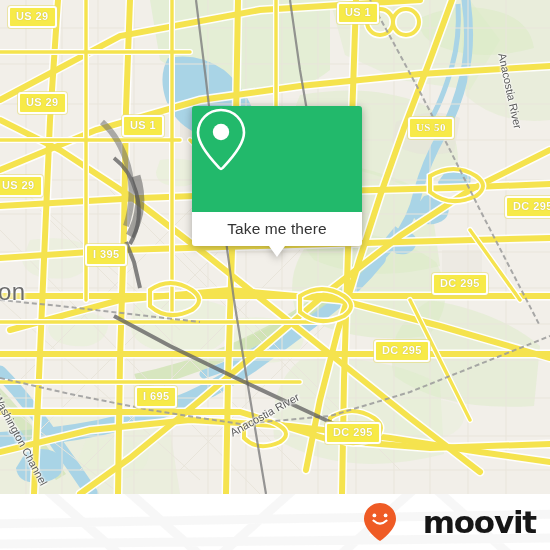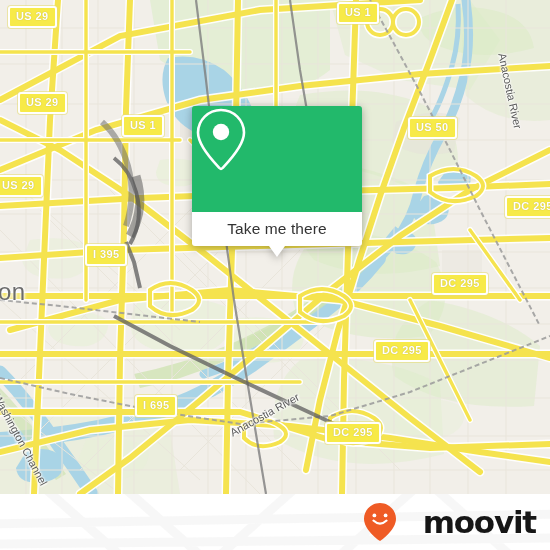--- a/index.html
+++ b/index.html
@@ -238,27 +238,27 @@
 
       <path d="M130 236 q16 -28 6 -60" stroke="#4f4f4f" stroke-width="9" fill="none" opacity=".5"></path>
 
     </svg>
 
     <div id="shield-layer">
         <div class="shield" style="left: 8px; top: 6px;">US 29</div>
         <div class="shield" style="left: 337px; top: 2px;">US 1</div>
         <div class="shield" style="left: 18px; top: 92px;">US 29</div>
         <div class="shield" style="left: 122px; top: 115px;">US 1</div>
-        <div class="shield" style="left: 408px; top: 117px;">US 50</div>
+        <div class="shield" style="left: 408px; top: 117px; font-family: Liberation Serif, serif;">US 50</div>
         <div class="shield" style="left: -6px; top: 175px;">US 29</div>
         <div class="shield" style="left: 505px; top: 196px;">DC 295</div>
         <div class="shield" style="left: 70px; top: 244px; margin-left: 15px;">I 395</div>
         <div class="shield" style="left: 432px; top: 273px;">DC 295</div>
         <div class="shield" style="left: 374px; top: 340px;">DC 295</div>
-        <div class="shield" style="left: 135px; top: 395px;">I 695</div>
+        <div class="shield" style="left: 135px; top: 386px;">I 695</div>
         <div class="shield" style="left: 325px; top: 422px;">DC 295</div>
       </div>
 
     <div id="label-layer">
         <div class="maplabel" style="left: 508px; top: 52px; font-size: 11px; transform: rotate(78deg); transform-origin: left top;">Anacostia River</div>
         <div class="maplabel" style="left: 228px; top: 428px; font-size: 11px; transform: rotate(-29deg); transform-origin: left top;">Anacostia River</div>
         <div class="maplabel" style="left: 2px; top: 392px; font-size: 11px; transform: rotate(62deg); transform-origin: left top;">Washington Channel</div>
         <div class="placelabel" style="left: -2px; top: 278px;">on</div>
       </div>
 

